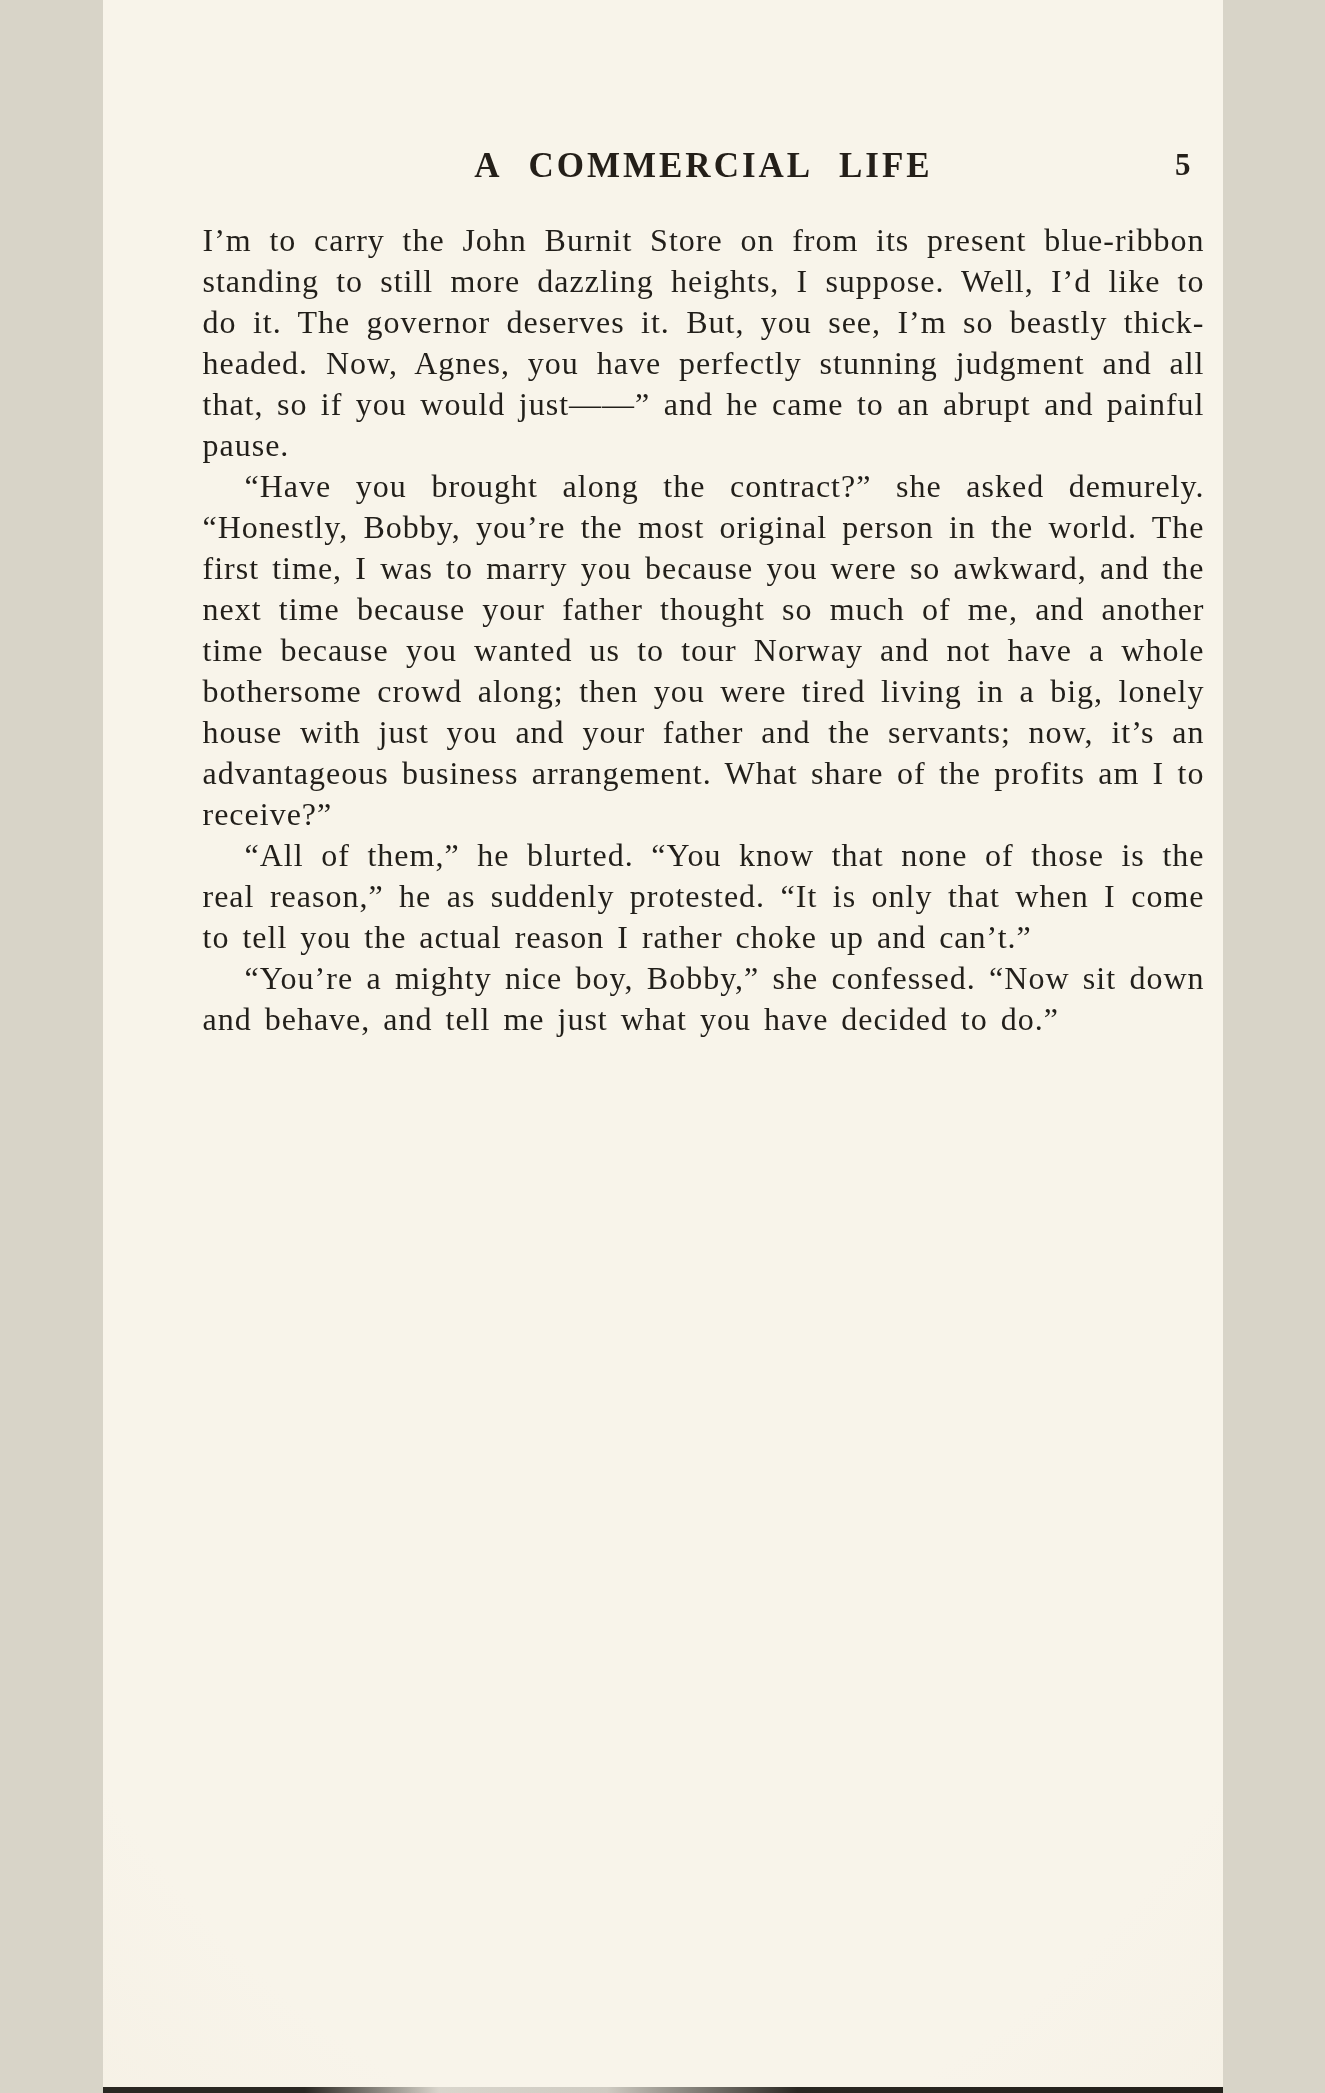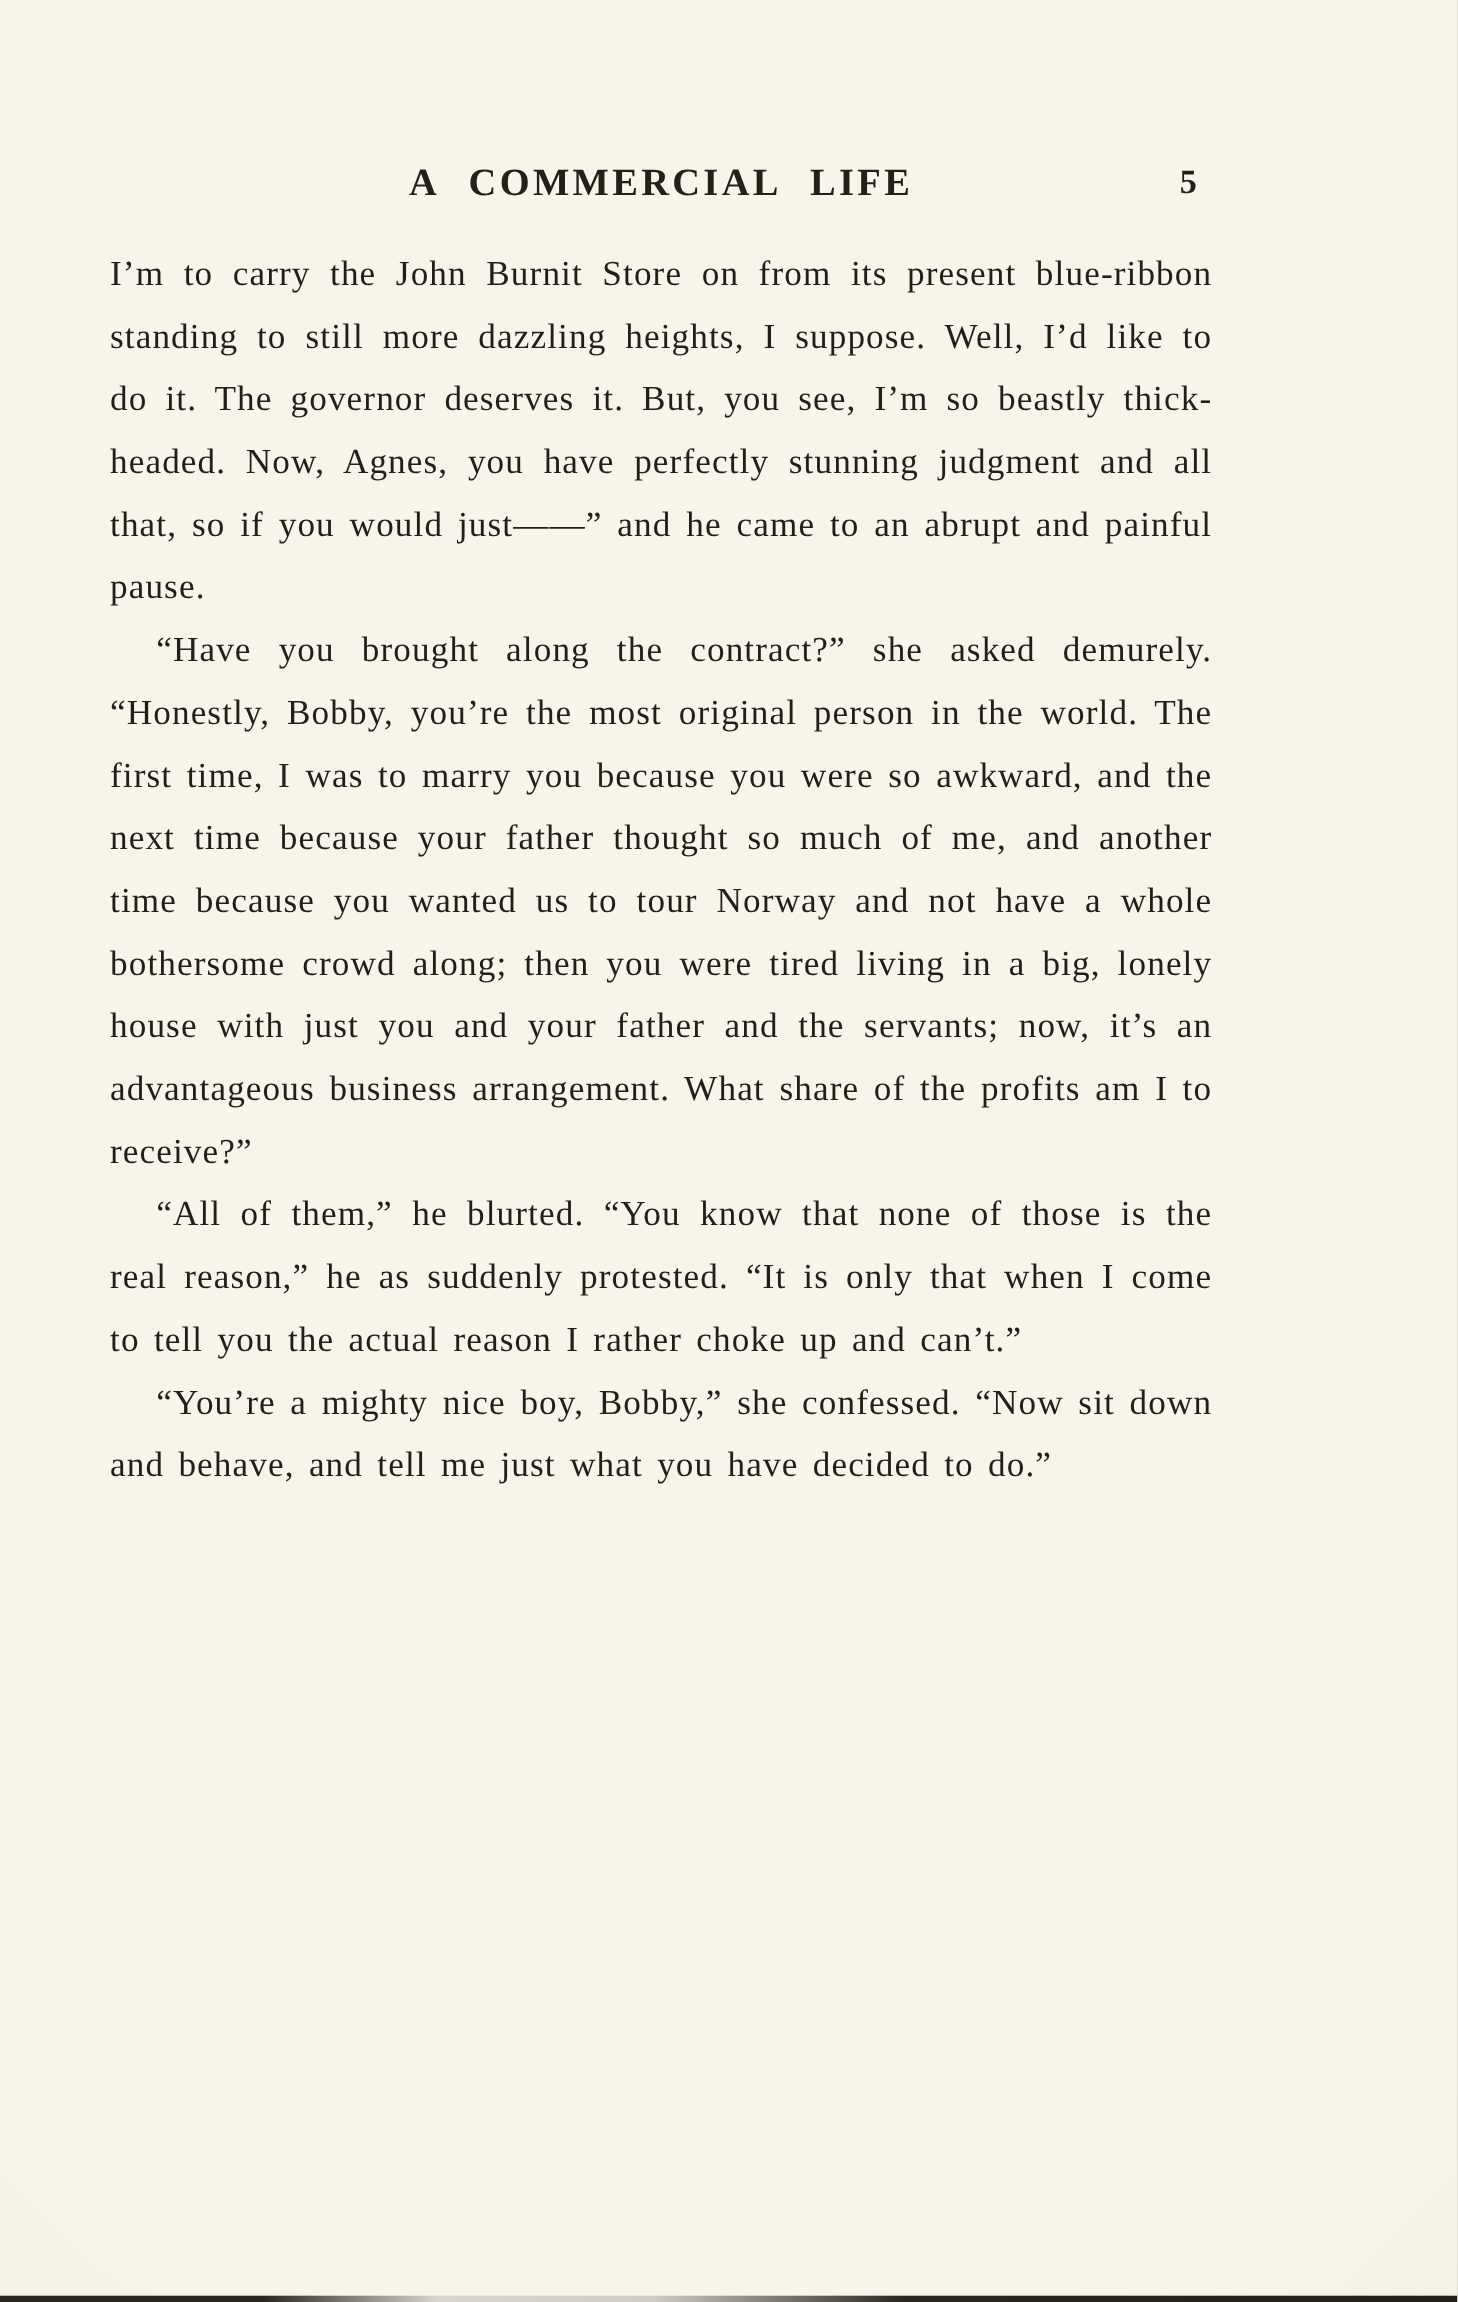--- a/index.html
+++ b/index.html
@@ -2,21 +2,21 @@
 <html><head>
 <meta charset="utf-8">
 <style>
   html, body {
     margin: 0;
     padding: 0;
     background: #d8d4c8;
   }
   .page {
     position: relative;
-    width: 1325px;
+    width: 1120px;
     height: 2093px;
     margin: 0 auto;
     background:
       radial-gradient(130% 110% at 50% 42%, #f8f4ea 55%, #f1ebdd 88%, #eae3d2 100%);
     overflow: hidden;
     font-family: "Liberation Serif", "DejaVu Serif", serif;
     color: #221f1a;
   }
 
   
@@ -47,21 +47,21 @@
     color: #241f19;
   }
 
   
   .text-block {
     position: absolute;
     top: 220px;
     left: 100px;
     width: 1002px;
     font-size: 32px;
-    line-height: 57px;
+    line-height: 41px;
     letter-spacing: 1px;
     word-spacing: 4px;
     text-align: justify;
     color: #221f1a;
   }
   .text-block p {
     margin: 0;
     padding: 0;
     text-indent: 42px;
   }

